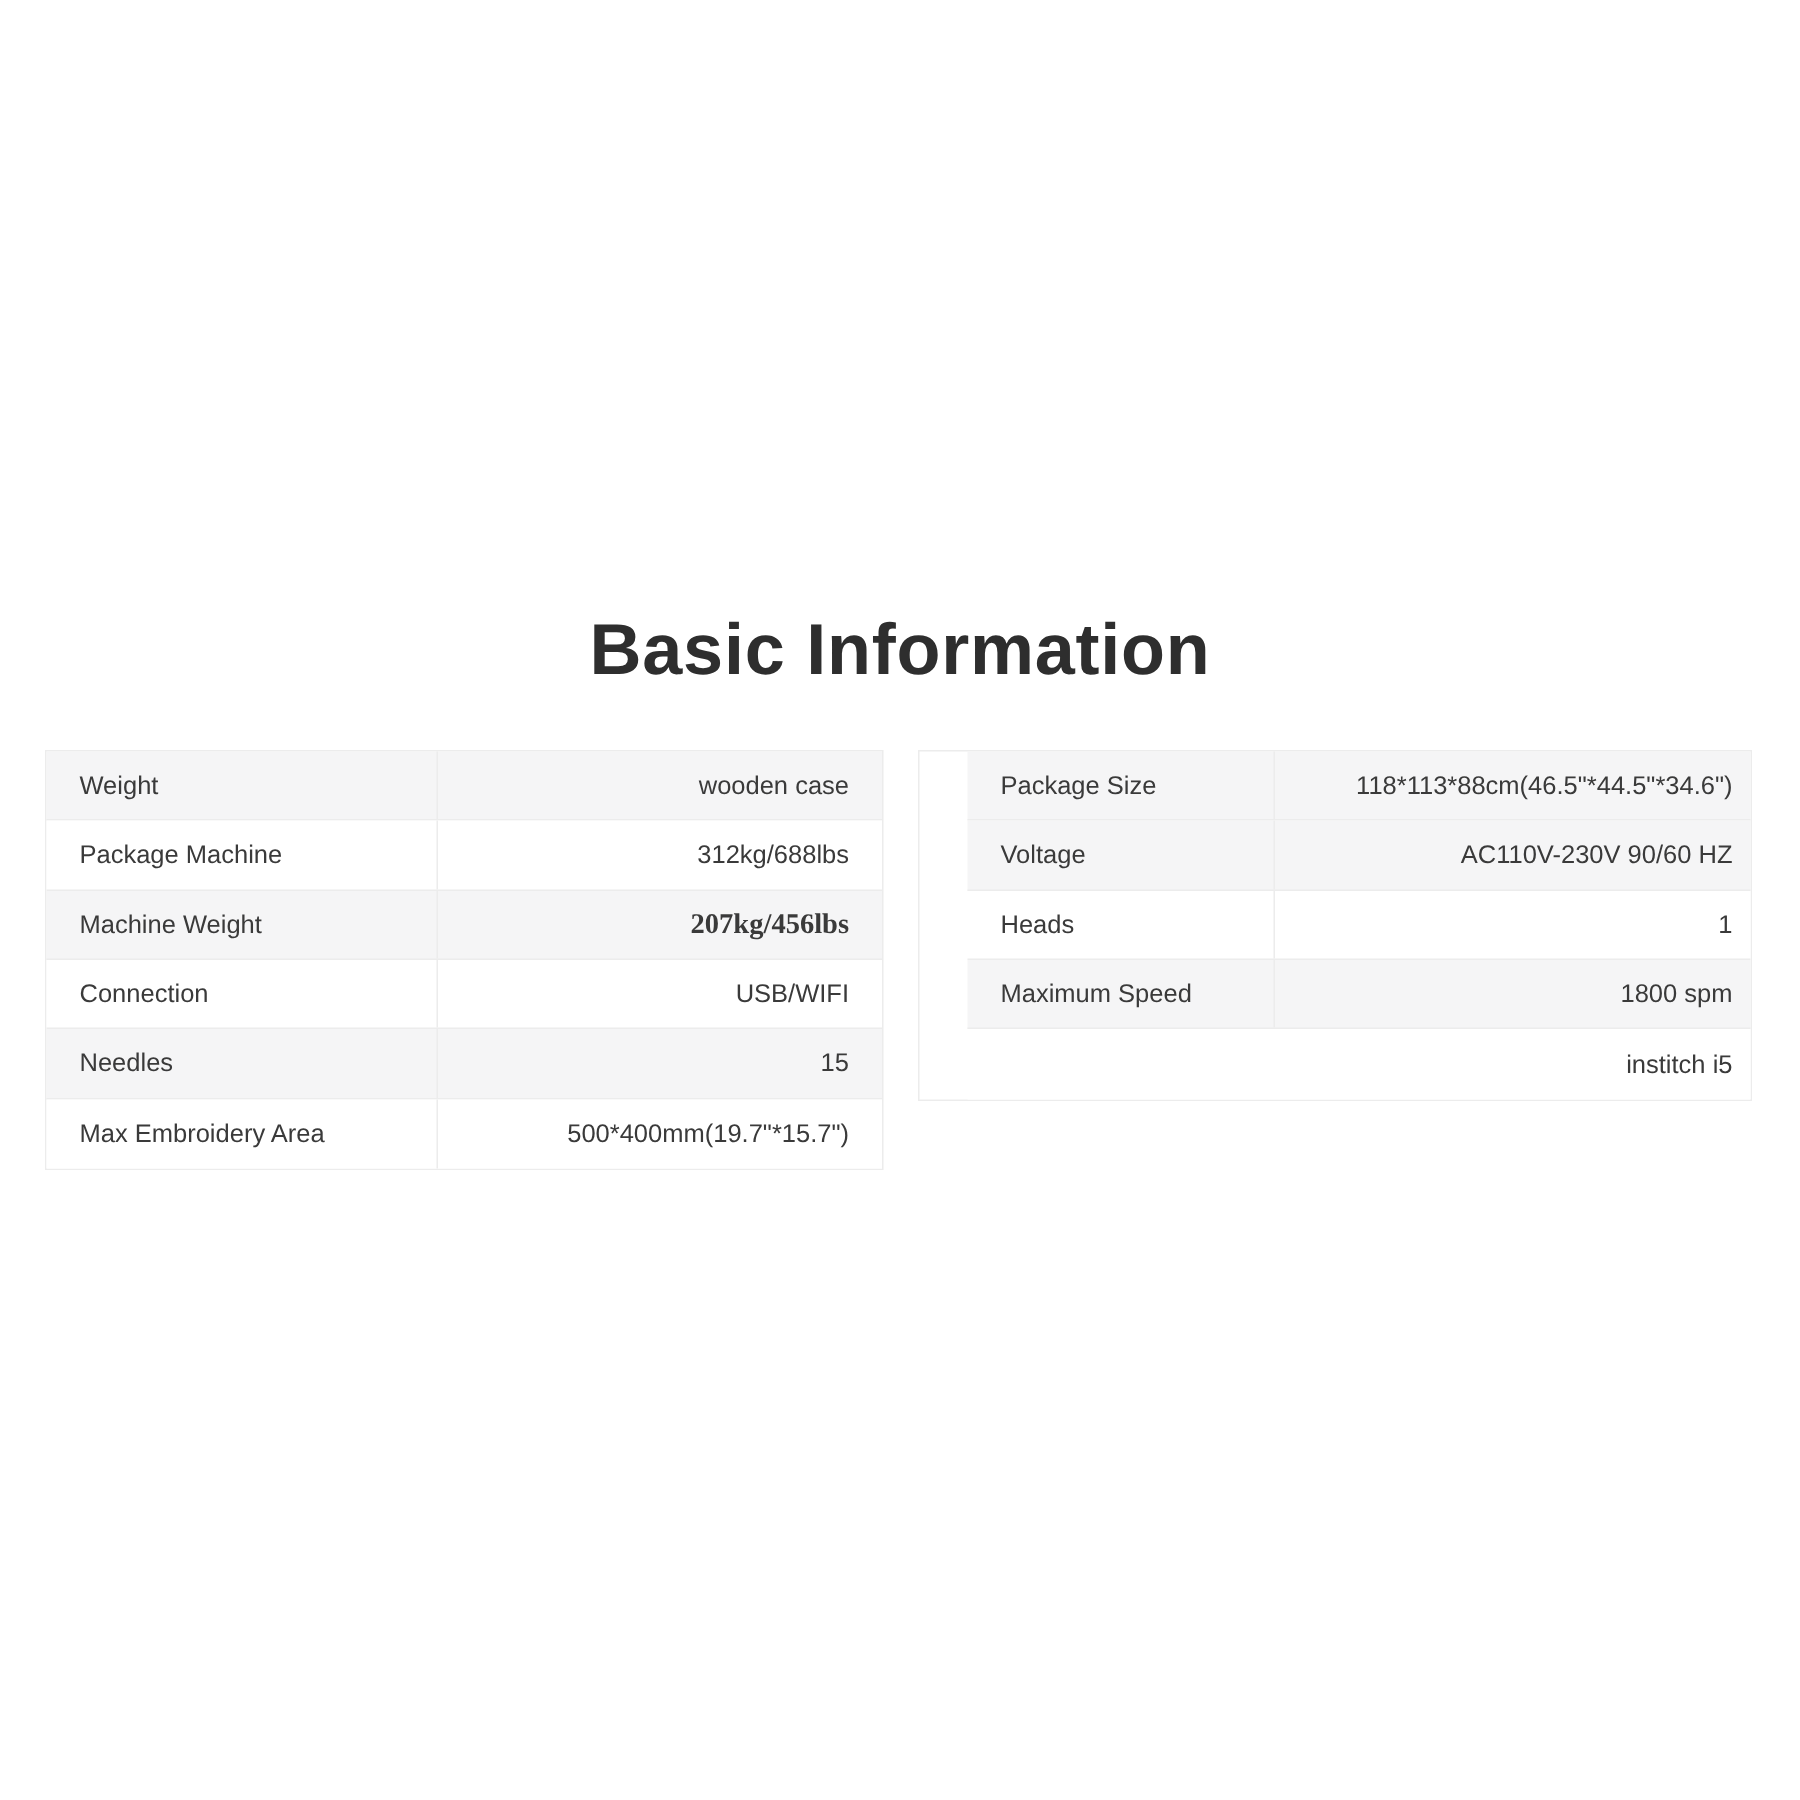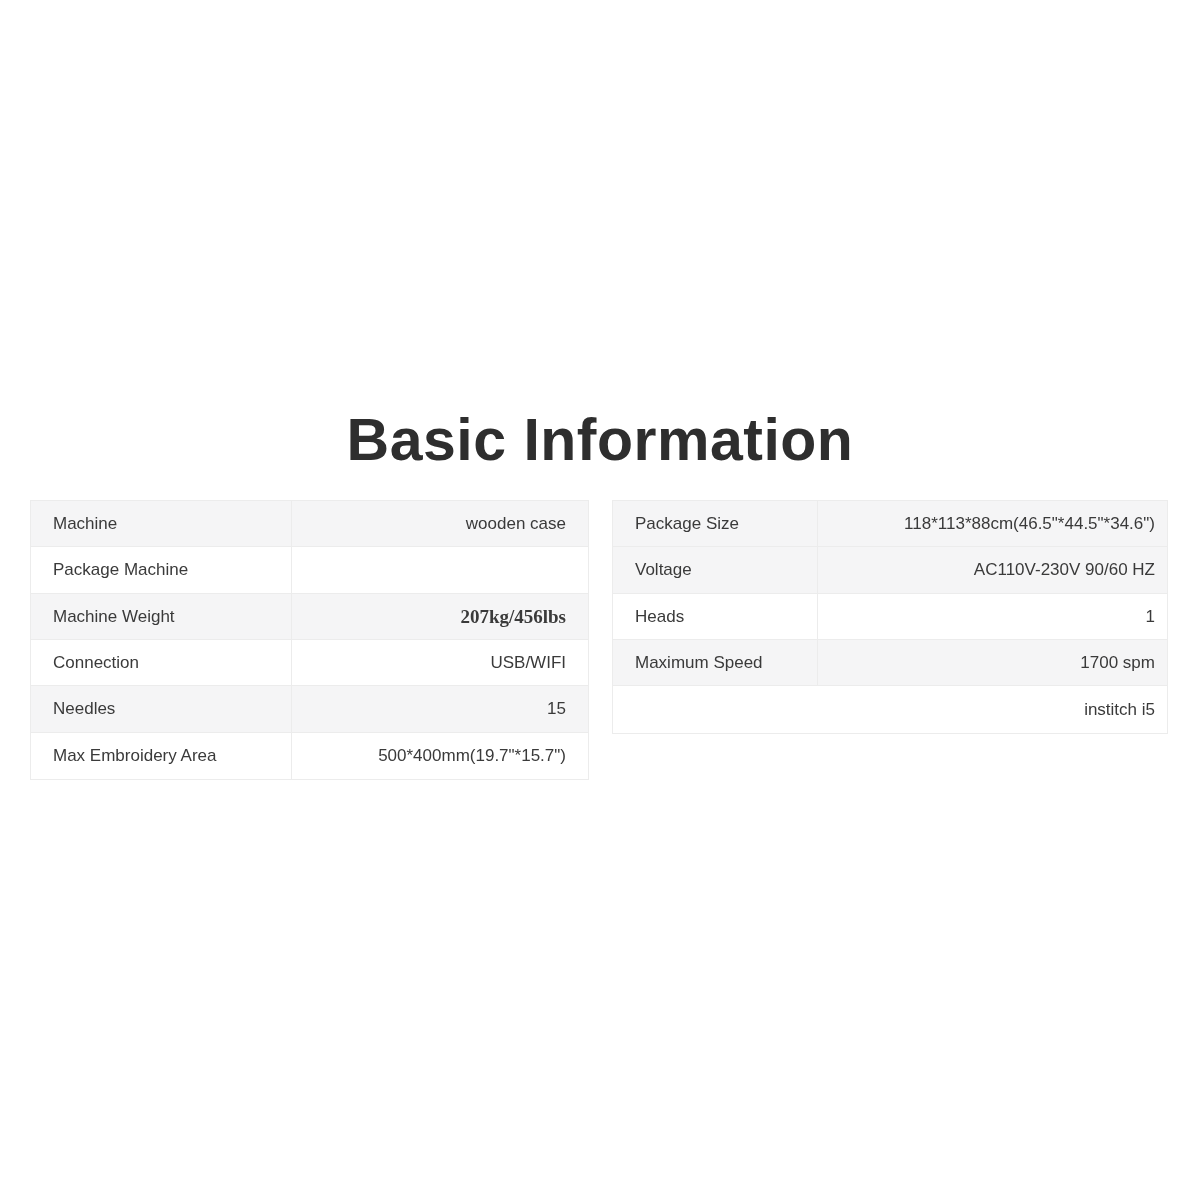--- a/index.html
+++ b/index.html
@@ -15,34 +15,34 @@
     font-family: "Liberation Sans", sans-serif;
     color: var(--text, #3a3a3a);
   }
   .title {
     position: absolute;
     top: 406px;
     left: 0;
     right: 0;
     margin: 0;
     text-align: center;
-    font-size: 59px;
+    font-size: 48px;
     font-weight: 700;
     letter-spacing: 0.5px;
     color: var(--title, #2e2e2e);
   }
   .spec-table {
     position: absolute;
     top: 500px;
     border: 1px solid var(--border, #ececec);
     box-sizing: border-box;
     background: var(--row-bg, #ffffff);
   }
   .table-left  { left: 30px;  width: 559px; }
-  .table-right { left: 612px; width: 556px; }
+  .table-right { left: 612px; width: 556px; padding-left: 32px; }
   .row {
     display: flex;
     height: 46.33px;
     box-sizing: border-box;
     border-bottom: 1px solid var(--border, #ececec);
     background: var(--row-bg, #ffffff);
   }
   .row:last-child { border-bottom: none; }
   .row.alt { background: var(--row-alt-bg, #f5f5f6); }
   .cell {
@@ -73,25 +73,26 @@
     font-size: 19px;
   }
 </style>
 </head>
 <body>
 
 <h1 class="title">Basic Information</h1>
 
 <div class="spec-table table-left" id="table-left">
     <div class="row alt">
-      <div class="cell label">Machine</div>
+      <div class="cell label">Weight</div>
       <div class="cell value">wooden case</div>
     </div>
     <div class="row">
       <div class="cell label">Package Machine</div>
+      <div class="cell value">312kg/688lbs</div>
     </div>
     <div class="row alt">
       <div class="cell label">Machine Weight</div>
       <div class="cell value serif">207kg/456lbs</div>
     </div>
     <div class="row">
       <div class="cell label">Connection</div>
       <div class="cell value">USB/WIFI</div>
     </div>
     <div class="row alt">
@@ -112,18 +113,18 @@
     <div class="row alt">
       <div class="cell label">Voltage</div>
       <div class="cell value">AC110V-230V 90/60 HZ</div>
     </div>
     <div class="row">
       <div class="cell label">Heads</div>
       <div class="cell value">1</div>
     </div>
     <div class="row alt">
       <div class="cell label">Maximum Speed</div>
-      <div class="cell value">1700 spm</div>
+      <div class="cell value">1800 spm</div>
     </div>
     <div class="row">
       <div class="cell value">institch i5</div>
     </div>
   </div>
 
 </body></html>

